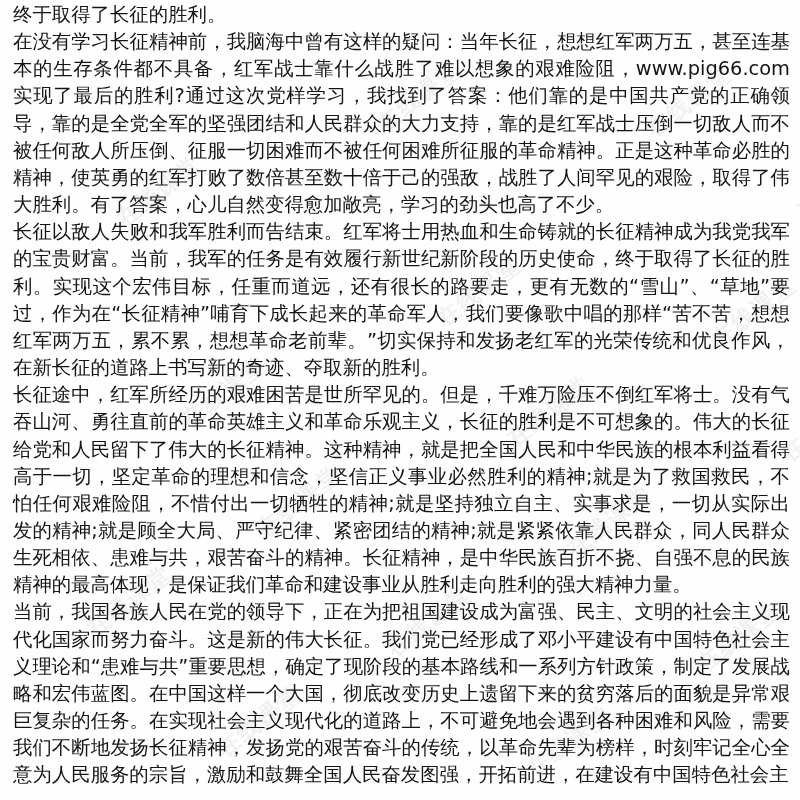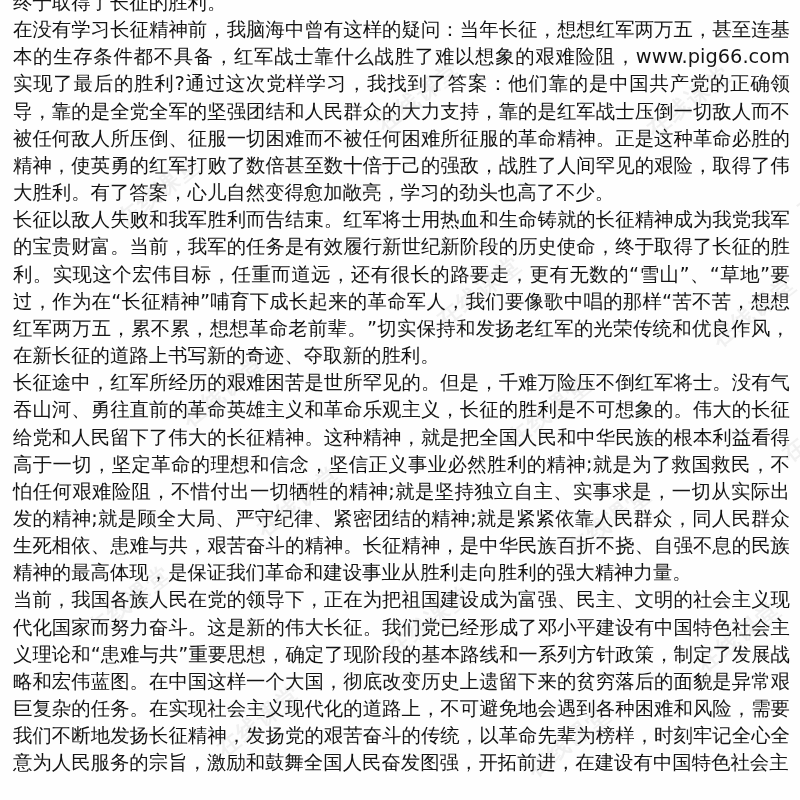--- a/index.html
+++ b/index.html
@@ -61,21 +61,21 @@
     line-height: 27.15px;
     text-align: justify;
     text-justify: inter-character;
     text-align-last: left;
     font-family: "DejaVu Sans", "Liberation Sans", sans-serif;
     word-break: break-all;
     letter-spacing: 0px;
   }
   
   #doc-body {
-    margin-top: 0;
+    margin-top: 12px;
   }
   .clip-top {
     margin-top: -11px;
   }
 </style>
 </head>
 <body>
 
 <div id="page">
 

